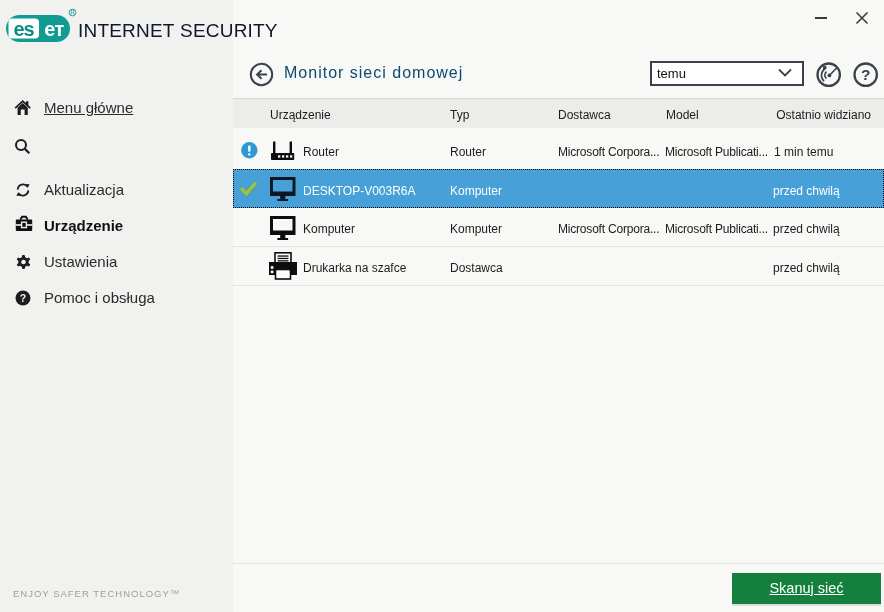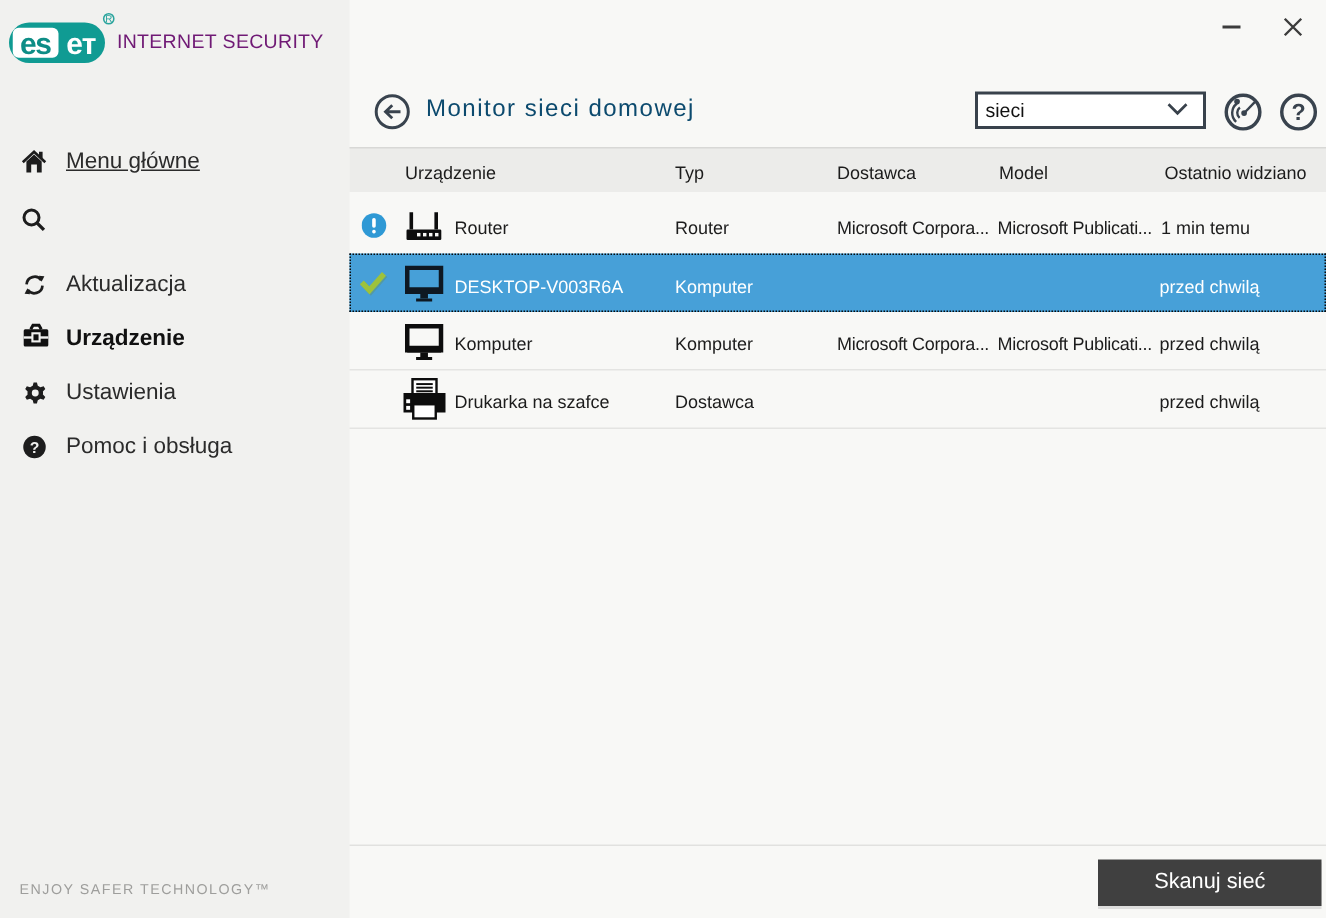--- a/index.html
+++ b/index.html
@@ -18,21 +18,21 @@
   <div class="abs" style="left:233px; top:0; width:651px; height:612px; background:#f8f8f6;"></div>
 
   <svg class="abs" style="left:0; top:0;" width="120" height="50" viewBox="0 0 120 50">
     <rect x="6" y="15" width="64" height="27" rx="13.5" fill="#109b93"></rect>
     <rect x="8.5" y="18.5" width="30.5" height="20" rx="4" fill="#ffffff"></rect>
     <text x="23.5" y="36" font-family="Liberation Sans" font-size="20" font-weight="bold" fill="#0d8d86" text-anchor="middle" letter-spacing="-1">es</text>
     <text x="54" y="36" font-family="Liberation Sans" font-size="20" font-weight="bold" fill="#ffffff" text-anchor="middle" letter-spacing="-0.5">ет</text>
     <circle cx="72.5" cy="12.5" r="3.4" fill="none" stroke="#2aa49d" stroke-width="1"></circle>
     <text x="72.5" y="14.8" font-family="Liberation Sans" font-size="6.5" fill="#2aa49d" text-anchor="middle">R</text>
   </svg>
-  <div class="abs" style="left:78px; top:20px; font-size:13px; color:#701a75; letter-spacing:0.2px; white-space:nowrap;">INTERNET&nbsp;SECURITY</div>
+  <div class="abs" style="left:78px; top:20px; font-size:19px; color:#0f172a; letter-spacing:0.2px; white-space:nowrap;">INTERNET&nbsp;SECURITY</div>
 
   <div class="abs" style="left:815px; top:17px; width:12px; height:2px; background:#3c3c3c;"></div>
   <svg class="abs" style="left:855px; top:11px;" width="14" height="14" viewBox="0 0 14 14">
     <path d="M1.5 1.5 L12.5 12.5 M12.5 1.5 L1.5 12.5" stroke="#3c3c3c" stroke-width="1.6" fill="none"></path>
   </svg>
 
   <svg class="abs" style="left:14px; top:99px;" width="18" height="18" viewBox="0 0 18 18">
     <path d="M1.2 9.2 L8.7 2.2 L16.2 9.2" fill="none" stroke="#1d1d1d" stroke-width="1.8"></path>
     <path d="M12 2.2 h2.4 v4.2 h-2.4 z" fill="#1d1d1d"></path>
     <path d="M3.6 8.7 L8.7 4 L13.8 8.7 V16 H10.6 V10.6 H6.8 V16 H3.6 Z" fill="#1d1d1d"></path>
@@ -74,21 +74,21 @@
 
   <div class="abs" style="left:13px; top:588px; font-size:9.5px; color:#9e9e9c; letter-spacing:1.0px; white-space:nowrap;">ENJOY SAFER TECHNOLOGY™</div>
 
   <svg class="abs" style="left:249px; top:62px;" width="26" height="26" viewBox="0 0 26 26">
     <circle cx="12.5" cy="12.5" r="10.7" fill="none" stroke="#39434e" stroke-width="2"></circle>
     <path d="M18 12.5 H8.5 M12.5 8.2 L8 12.5 L12.5 16.8" fill="none" stroke="#39434e" stroke-width="1.9"></path>
   </svg>
   <div class="abs" style="left:284px; top:64px; font-size:16px; color:#0c4a6e; letter-spacing:1px; white-space:nowrap;">Monitor sieci domowej</div>
 
   <div class="abs" style="left:650px; top:61px; width:154px; height:25px; background:#fff; border:2px solid #39424c;"></div>
-  <div class="abs" style="left:657px; top:66px; font-size:13px; color:#111;">sieci</div>
+  <div class="abs" style="left:657px; top:66px; font-size:13px; color:#111;">temu</div>
   <svg class="abs" style="left:777px; top:68px;" width="16" height="10" viewBox="0 0 16 10">
     <path d="M2 1.5 L8 7.5 L14 1.5" fill="none" stroke="#39424c" stroke-width="1.8"></path>
   </svg>
 
   <svg class="abs" style="left:816px; top:62px;" width="26" height="26" viewBox="0 0 26 26">
     <circle cx="12.7" cy="12.7" r="11.2" fill="none" stroke="#39434e" stroke-width="2.3"></circle>
     <circle cx="8.7" cy="5.7" r="1.9" fill="#39434e"></circle>
     <path d="M8.1 19.2 A 7.9 7.9 0 0 1 8.6 7.0" fill="none" stroke="#39434e" stroke-width="1.6"></path>
     <path d="M10.4 16.6 A 4.4 4.4 0 0 1 10.6 9.7" fill="none" stroke="#39434e" stroke-width="1.6"></path>
     <circle cx="13.4" cy="13.4" r="1.9" fill="#39434e"></circle>
@@ -167,14 +167,14 @@
     <path d="M1 10 h28 v13 h-28 z" fill="#0d0d0d" rx="2"></path>
     <rect x="2.8" y="14.2" width="2.6" height="2.6" fill="#fff"></rect>
     <rect x="2.8" y="18.6" width="2.6" height="2.6" fill="#fff"></rect>
     <rect x="7.5" y="17.5" width="15" height="9.5" fill="#fff" stroke="#0d0d0d" stroke-width="1.6"></rect>
   </svg>
   <div class="abs t12" style="left:303px; top:261px;">Drukarka na szafce</div>
   <div class="abs t12" style="left:450px; top:261px;">Dostawca</div>
   <div class="abs t12" style="left:773px; top:261px;">przed chwilą</div>
 
   <div class="abs" style="left:233px; top:563px; width:651px; height:1px; background:#e1e1df;"></div>
-  <div class="abs" style="left:732px; top:573px; width:149px; height:31px; background:#404040; box-shadow:0 2px 0 rgba(0,0,0,0.10); color:#fff; font-size:14.5px; text-align:center; line-height:31px;">Skanuj sieć</div>
+  <div class="abs" style="left:732px; top:573px; width:149px; height:31px; background:#15803d; box-shadow:0 2px 0 rgba(0,0,0,0.10); color:#fff; font-size:14.5px; text-align:center; line-height:31px;text-decoration:underline;">Skanuj sieć</div>
 </div>
 
 </body></html>

